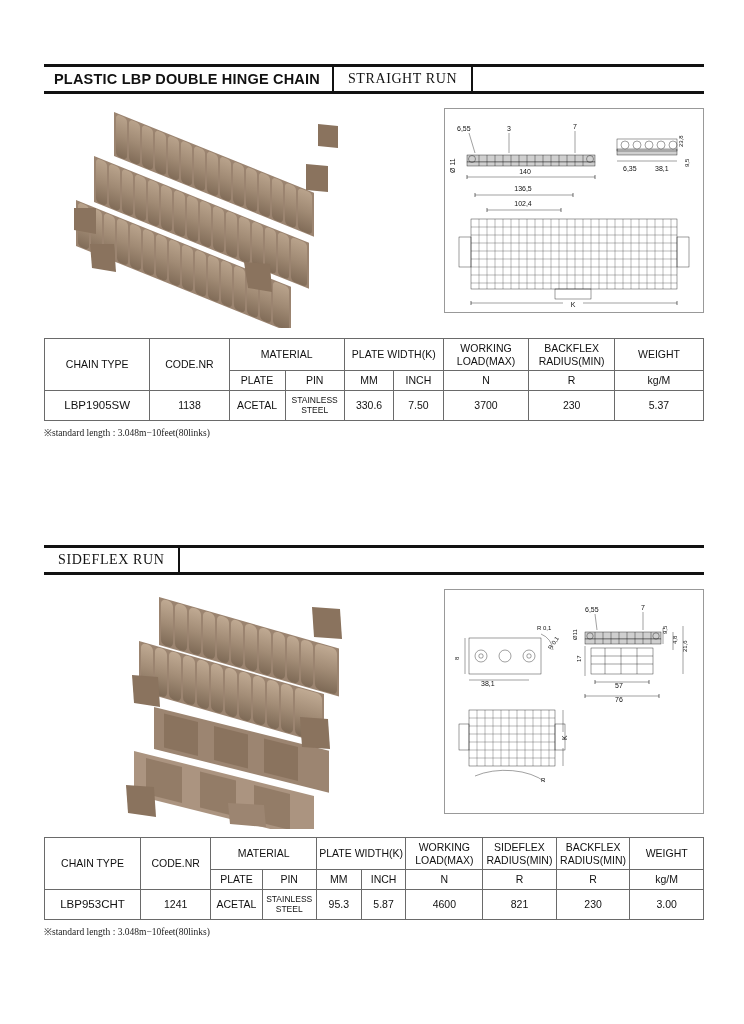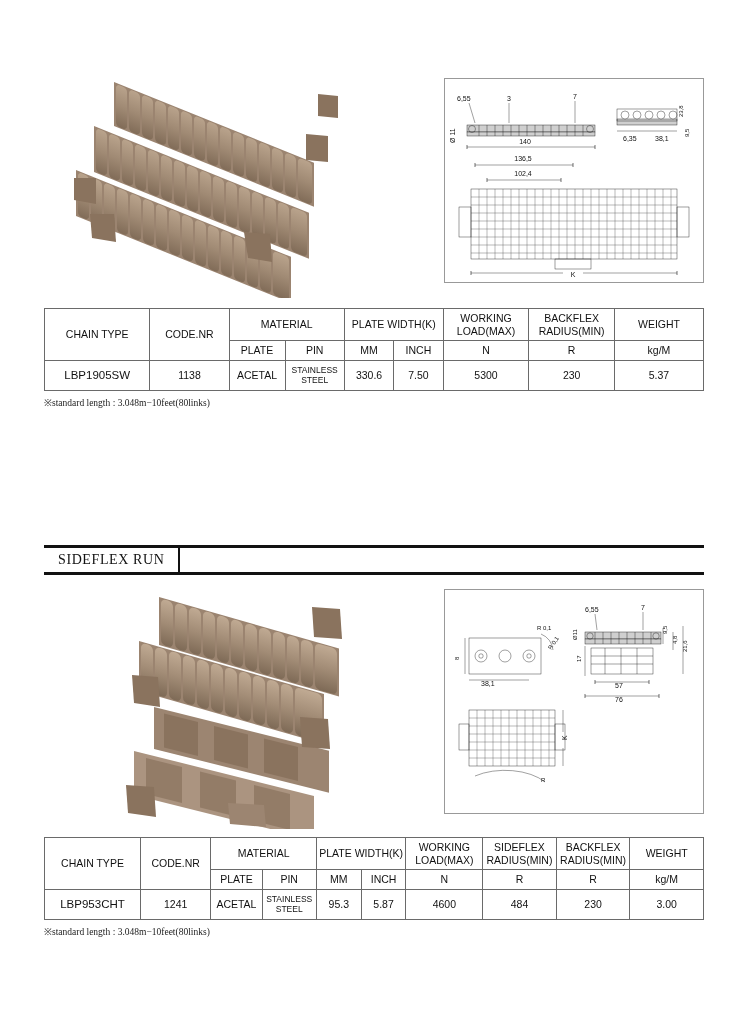--- a/index.html
+++ b/index.html
@@ -94,20 +94,25 @@
   .dthin { stroke: #111; stroke-width: .4; fill: none; }
   .dfill { fill: #cfcfcf; stroke: #111; stroke-width: .4; }
 </style>
 </head>
 <body>
 
 <div class="page">
 
   <div class="section" style="top:64px;">
 
+    <div class="hdr">
+      <div class="hdr-title">PLASTIC LBP DOUBLE HINGE CHAIN</div>
+      <div class="hdr-sub">STRAIGHT RUN</div>
+      <div class="hdr-fill"></div>
+    </div>
 
     <div class="figrow">
 
       <div class="photo">
         <svg width="330" height="220" viewBox="0 0 330 220">
           <defs>
             <linearGradient id="g1" x1="0" y1="0" x2="0" y2="1">
               <stop offset="0" stop-color="#b9a38c"></stop>
               <stop offset="0.5" stop-color="#a08a74"></stop>
               <stop offset="1" stop-color="#816c58"></stop>
@@ -342,21 +347,21 @@
         <td>R</td>
         <td>kg/M</td>
       </tr>
       <tr class="r3">
         <td class="ctype">LBP1905SW</td>
         <td>1138</td>
         <td>ACETAL</td>
         <td class="small">STAINLESS STEEL</td>
         <td>330.6</td>
         <td>7.50</td>
-        <td>5300</td>
+        <td>3700</td>
         <td>230</td>
         <td>5.37</td>
       </tr>
     </tbody>
       </table>
     <div class="note">※standard length : 3.048m−10feet(80links)</div>
   </div>
 
   <div class="section" style="top:545px;">
 
@@ -573,21 +578,21 @@
         <td>kg/M</td>
       </tr>
       <tr class="r3">
         <td class="ctype">LBP953CHT</td>
         <td>1241</td>
         <td>ACETAL</td>
         <td class="small">STAINLESS STEEL</td>
         <td>95.3</td>
         <td>5.87</td>
         <td>4600</td>
-        <td>484</td>
+        <td>821</td>
         <td>230</td>
         <td>3.00</td>
       </tr>
     </tbody>
       </table>
     <div class="note">※standard length : 3.048m−10feet(80links)</div>
   </div>
 
 </div>
 

